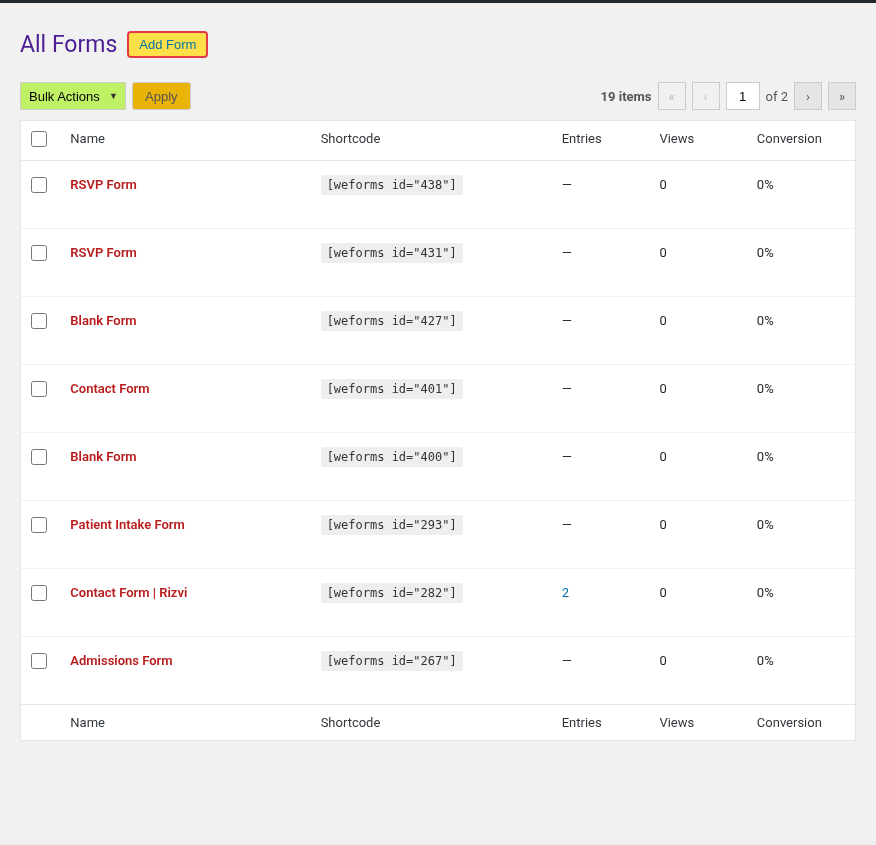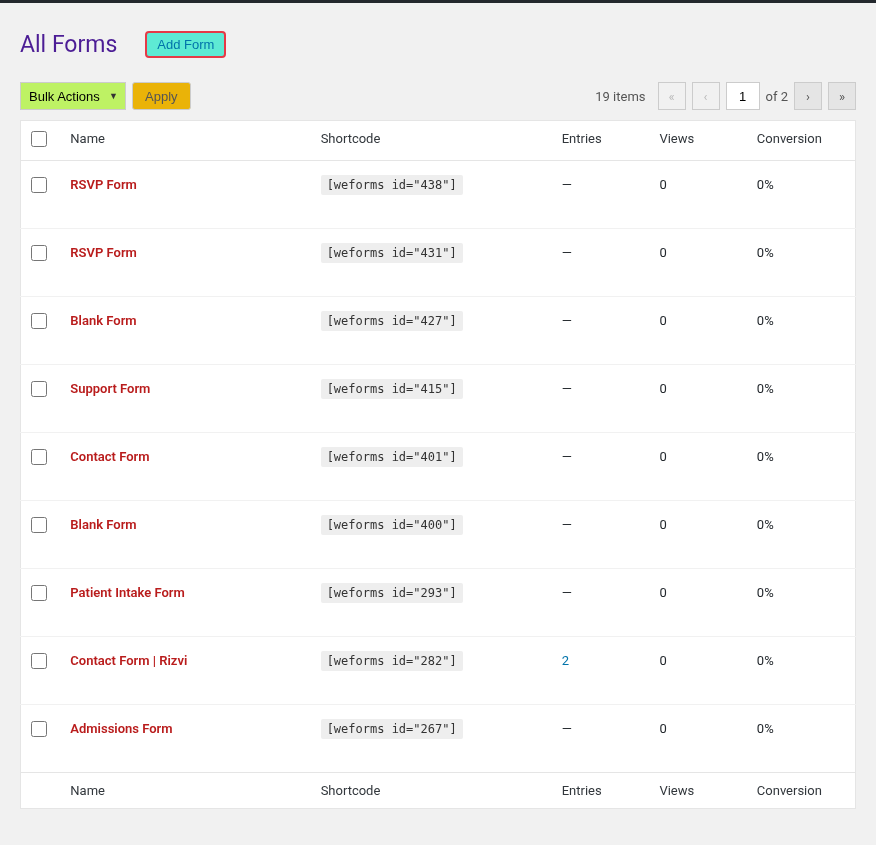--- a/index.html
+++ b/index.html
@@ -9,27 +9,26 @@
     color: #23282d;
     width: 876px;
   }
   .topbar { height: 3px; background: #23282d; }
   .wrap { padding: 10px 20px 20px 20px; }
   .header { display: flex; align-items: center; gap: 10px; margin: 18px 0 18px 0; }
   .header h1 { font-size: 23px; font-weight: 400; color: #4c1d95; }
   .add-btn {
     border: 2px solid #e63946;
     border-radius: 4px;
-    background: #5eead4;
+    background: #fde047;
     color: #0073aa;
     font-size: 13px;
     padding: 4px 10px;
     cursor: pointer;
     font-weight: 500;
-    margin-left: 18px;
   }
   .tablenav {
     display: flex;
     justify-content: space-between;
     align-items: center;
     padding: 6px 0;
   }
   .bulk {
     display: flex; gap: 6px; align-items: center;
   }
@@ -63,21 +62,21 @@
     padding: 4px 12px;
     font-size: 13px;
     cursor: pointer;
     border-radius: 3px;
     height: 28px;
   }
   .pagination {
     display: flex; align-items: center; gap: 6px;
     font-size: 13px; color: #555;
   }
-  .pagination .count { margin-right: 6px;}
+  .pagination .count {  font-weight: bold;}
   .pag-btn {
     display: inline-flex;
     align-items: center;
     justify-content: center;
     width: 28px; height: 28px;
     border: 1px solid #ccc;
     background: #e5e5e5;
     color: #888;
     font-size: 13px;
     text-decoration: none;
@@ -194,28 +193,20 @@
         <tr>
     <td class="col-cb"><input type="checkbox" style=""></td>
     <td class="col-name"><a href="#" class="name-link">Blank Form</a></td>
     <td class="col-shortcode"><code class="shortcode">[weforms id="427"]</code></td>
     <td class="col-entries"><span>—</span></td>
     <td class="col-views"><span>0</span></td>
     <td class="col-conv"><span>0%</span></td>
   </tr>
         <tr>
     <td class="col-cb"><input type="checkbox" style=""></td>
-    <td class="col-name"><a href="#" class="name-link">Support Form</a></td>
-    <td class="col-shortcode"><code class="shortcode">[weforms id="415"]</code></td>
-    <td class="col-entries"><span>—</span></td>
-    <td class="col-views"><span>0</span></td>
-    <td class="col-conv"><span>0%</span></td>
-  </tr>
-        <tr>
-    <td class="col-cb"><input type="checkbox" style=""></td>
     <td class="col-name"><a href="#" class="name-link">Contact Form</a></td>
     <td class="col-shortcode"><code class="shortcode">[weforms id="401"]</code></td>
     <td class="col-entries"><span>—</span></td>
     <td class="col-views"><span>0</span></td>
     <td class="col-conv"><span>0%</span></td>
   </tr>
         <tr>
     <td class="col-cb"><input type="checkbox" style=""></td>
     <td class="col-name"><a href="#" class="name-link">Blank Form</a></td>
     <td class="col-shortcode"><code class="shortcode">[weforms id="400"]</code></td>

